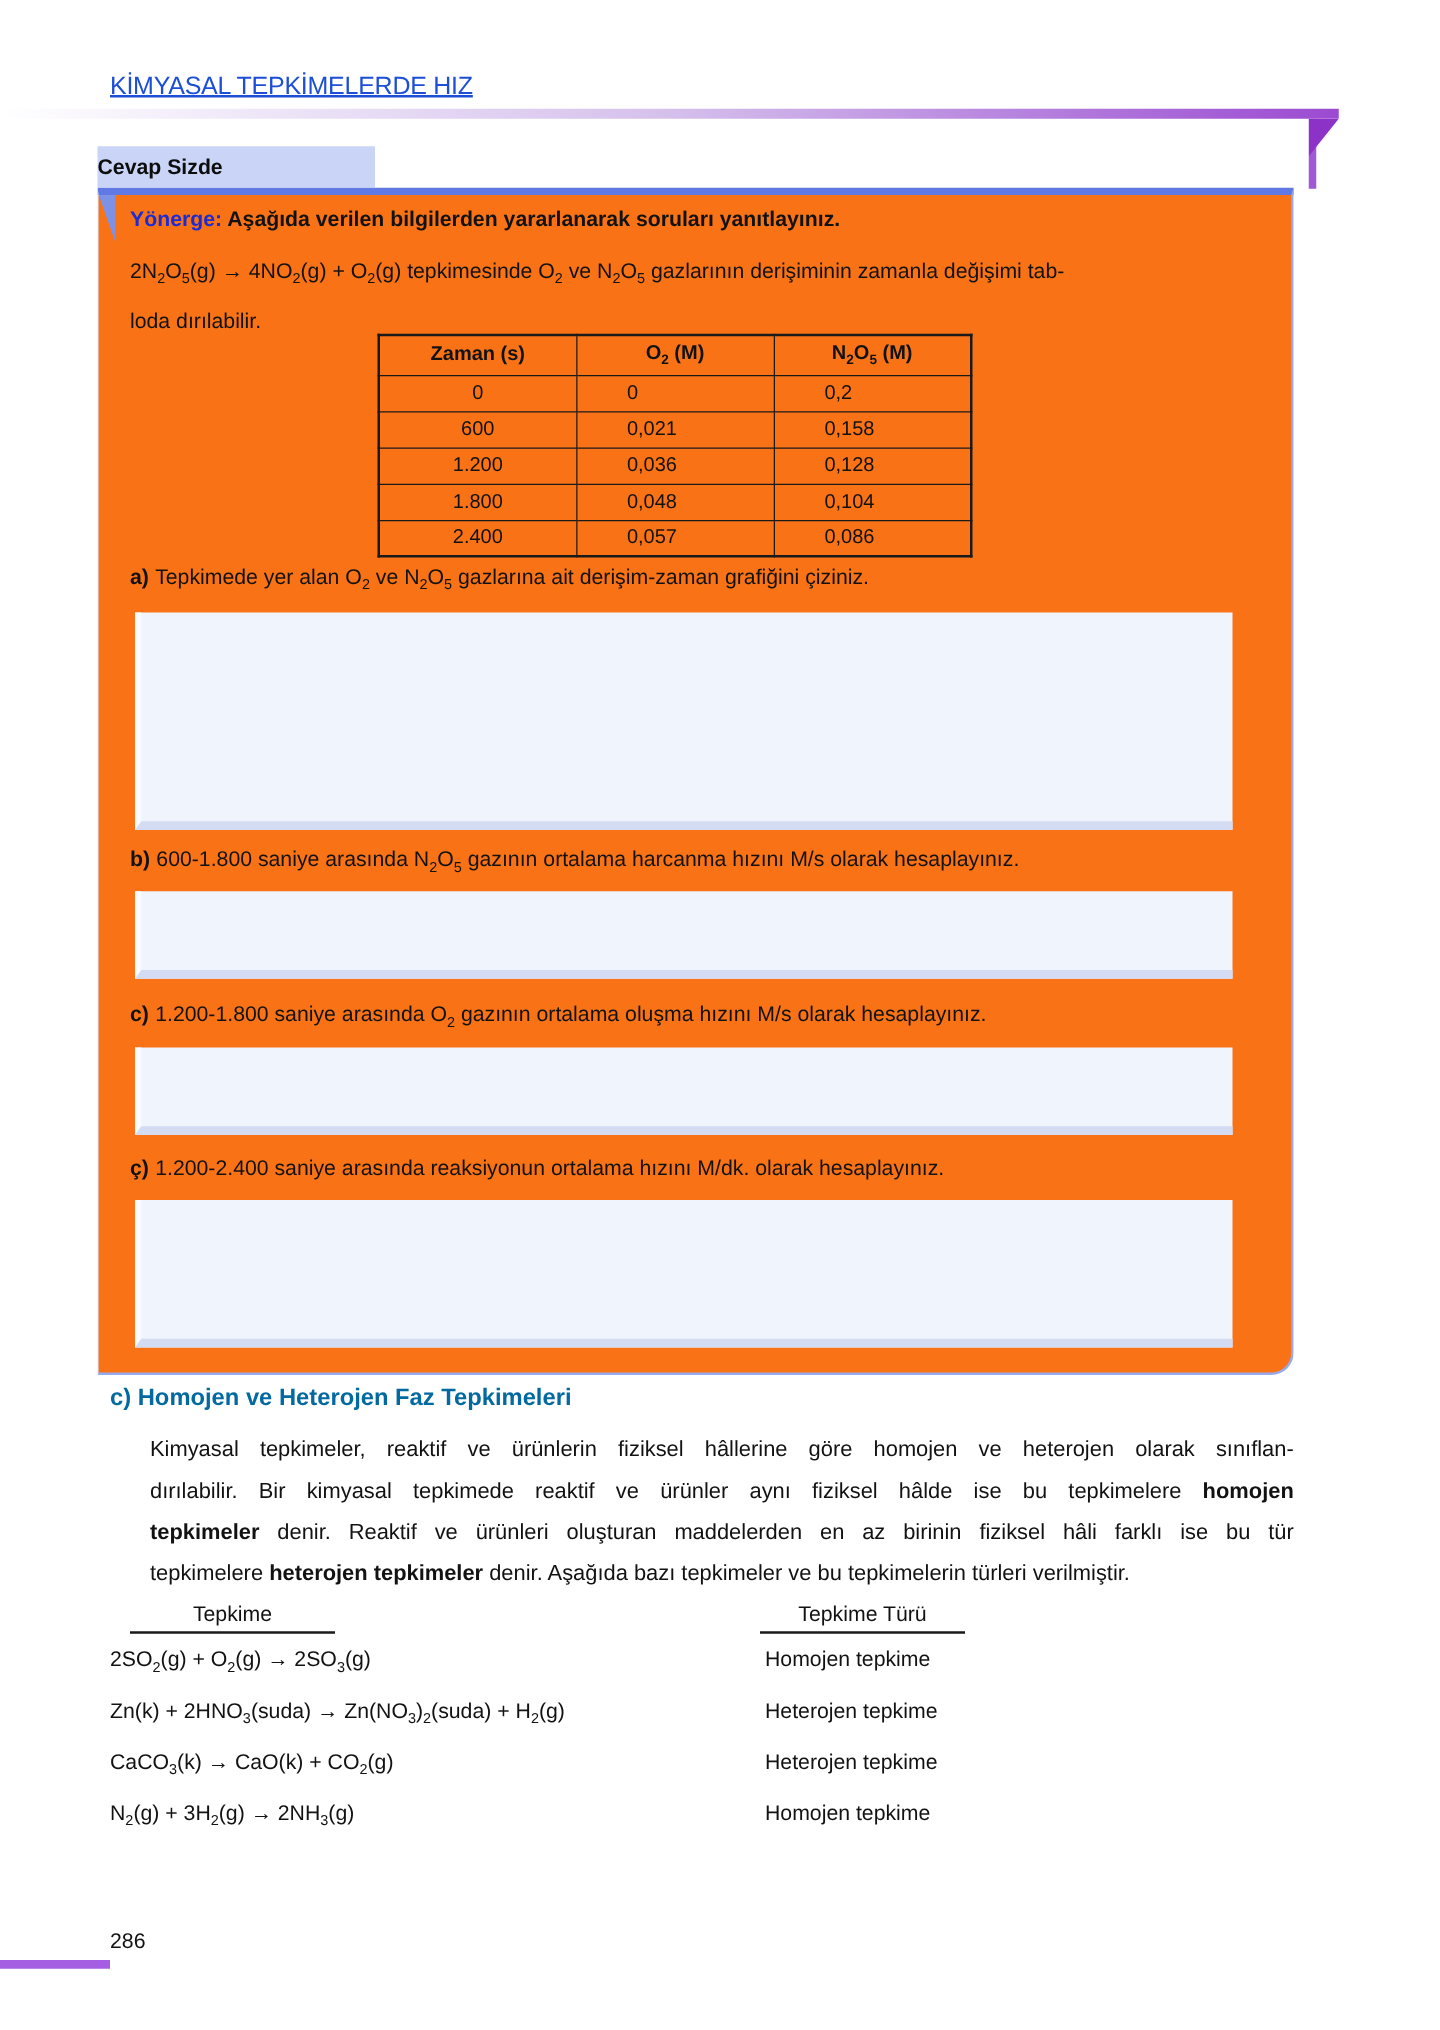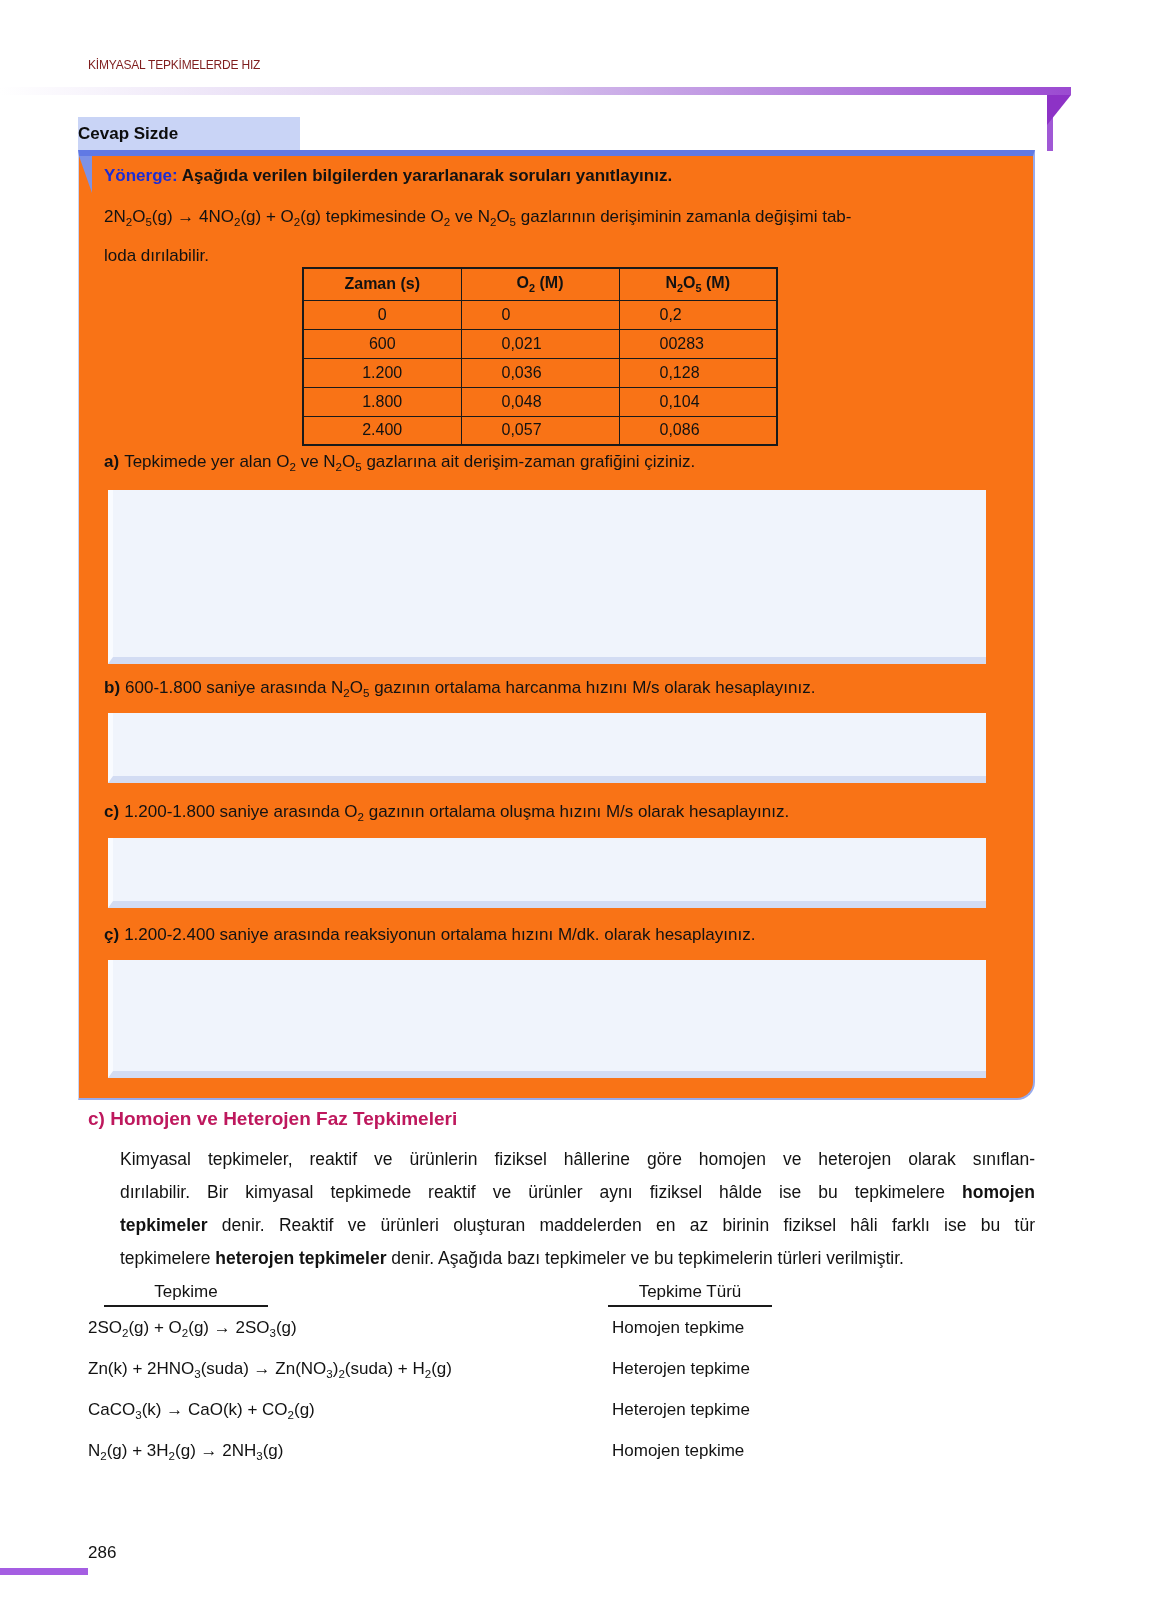--- a/index.html
+++ b/index.html
@@ -1,20 +1,20 @@
 <!DOCTYPE html>
 <html lang="tr"><head>
 <meta charset="utf-8">
 <style>
   * { margin:0; padding:0; box-sizing:border-box; }
   body { background:#ffffff; font-family:"Liberation Sans", sans-serif; color:#121212; }
   .page { position:relative; width:1152px; height:1624px; background:#ffffff; overflow:hidden; }
 
   
-  .header-title { position:absolute; left:88px; top:58px; font-size:12px; color:#7f1d1d; letter-spacing:-0.2px; }
+  .header-title { position:absolute; left:88px; top:58px; font-size:20px; color:#1d4ed8; letter-spacing:-0.2px;text-decoration:underline; }
   .header-rule { position:absolute; left:0; top:87px; width:1071px; height:8px;
       background:linear-gradient(90deg, rgba(255,255,255,0) 0%, #ece3f7 22%, #d5c0ec 50%, #b683de 76%, #9b4ad1 100%); }
   .ribbon-strip { position:absolute; left:1047px; top:95px; width:6px; height:56px; background:#a058d5; }
   .ribbon-tri { position:absolute; left:1047px; top:95px; width:24px; height:30px; background:#8d32c6;
       clip-path:polygon(0 0, 100% 0, 0 100%); }
 
   
   .tab { position:absolute; left:78px; top:117px; width:222px; height:33px; background:#c9d4f6;
       font-size:17px; font-weight:bold; color:#0d0d0d; line-height:33px; }
   .panel { position:absolute; left:78px; top:150px; width:957px; height:950px; background:#f97316;
@@ -38,21 +38,21 @@
 
   .q { position:absolute; left:25px; font-size:17px; white-space:nowrap; }
   .q .pfx { font-weight:bold; margin-right:5px; }
 
   .ansbox { position:absolute; left:29px; width:878px; background:#f0f4fc;
       border-left:5px solid #f9fbff; border-bottom:7px solid #d3dcf3; }
 
   sub { font-size:0.68em; }
 
   
-  .section-heading { position:absolute; left:88px; top:1108px; font-size:19px; font-weight:bold; color:#be185d; }
+  .section-heading { position:absolute; left:88px; top:1108px; font-size:19px; font-weight:bold; color:#0369a1; }
   .para { position:absolute; left:88px; top:1143px; width:947px; font-size:17.5px; line-height:33px; }
   .para .pline { text-align:justify;margin-left:32px; }
   .para .pline.just { text-align-last:justify; }
 
   .rx-head { position:absolute; top:1282px; font-size:17px; text-align:center; padding-bottom:3px;
       border-bottom:2px solid #1a1a1a; width:164px; }
   .rx-head.h1 { left:104px;text-align:center; }
   .rx-head.h2 { left:608px; }
   .rx-line { position:absolute; font-size:17px; white-space:nowrap; }
   .rx-line .eq { position:absolute; left:0; }
@@ -96,21 +96,21 @@
       </thead>
       <tbody>
         <tr>
           <td class="c0">0</td>
           <td class="c1">0</td>
           <td class="c2">0,2</td>
         </tr>
         <tr>
           <td class="c0">600</td>
           <td class="c1">0,021</td>
-          <td class="c2">00283</td>
+          <td class="c2">0,158</td>
         </tr>
         <tr>
           <td class="c0">1.200</td>
           <td class="c1">0,036</td>
           <td class="c2">0,128</td>
         </tr>
         <tr>
           <td class="c0">1.800</td>
           <td class="c1">0,048</td>
           <td class="c2">0,104</td>

